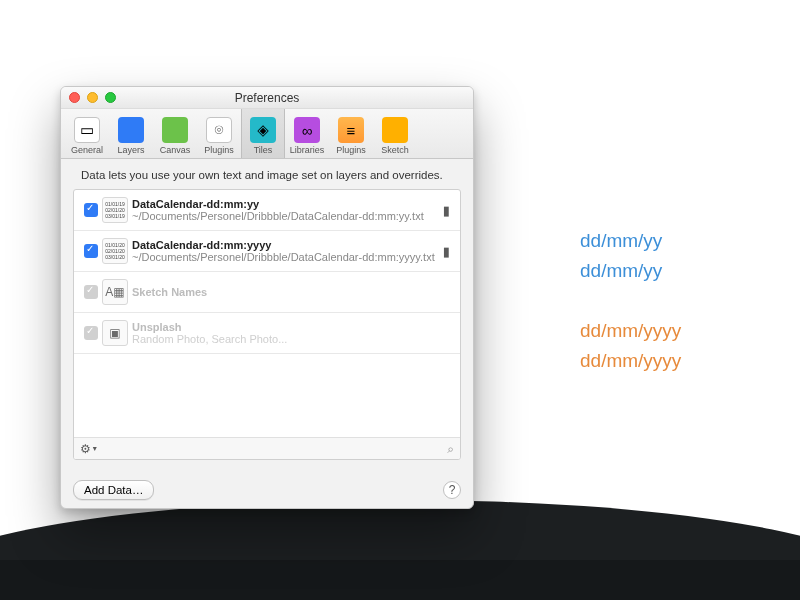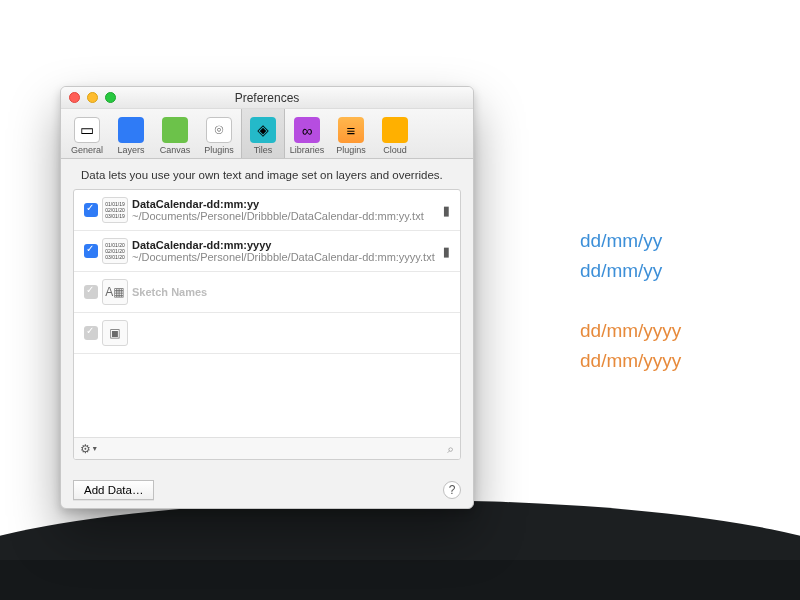--- a/index.html
+++ b/index.html
@@ -67,21 +67,21 @@
   .row.dim .rtitle { color:#bcbcbc; }
   .row.dim .rsub   { color:#cfcfcf; }
 
   .filterbar { height:22px; border-top:1px solid #e0e0e0; margin-top:auto; display:flex; align-items:center; justify-content:space-between; padding:0 6px; background:#f7f7f7; }
   .gear { font-size:12px; color:#5b5b5b; display:flex; align-items:center; gap:2px; }
   .search { font-size:12px; color:#9b9b9b; }
 
   .footer { height:36px; padding:6px 12px; display:flex; align-items:center; justify-content:space-between; }
   .btn {
     font-size:11.5px; padding:3px 10px; background:linear-gradient(#fff,#f0f0f0);
-    border:1px solid #c0c0c0; border-radius:0; box-shadow:0 1px 0 rgba(0,0,0,.06);
+    border:1px solid #c0c0c0; border-radius:9px; box-shadow:0 1px 0 rgba(0,0,0,.06);
   }
   .help { width:18px; height:18px; border-radius:50%; border:1px solid #c0c0c0; background:#fff; font-size:12px; color:#555; display:flex; align-items:center; justify-content:center; }
 
   
   .annot { position:absolute; left:580px; font-size:19px; font-weight:500; }
   .a1 { top:230px; color:#3c8fd8; }
   .a2 { top:260px; color:#3c8fd8; }
   .a3 { top:320px; color:#e78a3b; }
   .a4 { top:350px; color:#e78a3b; }
 
@@ -145,21 +145,21 @@
     <div class="tool">
         <div class="glyph g-libs">∞</div>
         <div class="lbl">Libraries</div>
       </div>
     <div class="tool">
         <div class="glyph g-presets">≡</div>
         <div class="lbl">Plugins</div>
       </div>
     <div class="tool">
         <div class="glyph g-cloud"></div>
-        <div class="lbl">Cloud</div>
+        <div class="lbl">Sketch</div>
       </div>
   </div>
 
   <div class="content">
     <div class="hint">Data lets you use your own text and image set on layers and overrides.</div>
 
     <div class="list">
       <div class="row">
         <div class="cb"></div>
         <div class="thumb dates">01/01/19
@@ -188,20 +188,24 @@
         <div class="cb off"></div>
         <div class="thumb">A▦</div>
         <div class="rtxt">
           <div class="rtitle">Sketch Names</div>
         </div>
       </div>
 
       <div class="row dim">
         <div class="cb off"></div>
         <div class="thumb">▣</div>
+        <div class="rtxt">
+          <div class="rtitle">Unsplash</div>
+          <div class="rsub">Random Photo, Search Photo...</div>
+        </div>
       </div>
 
       <div class="filterbar">
         <span class="gear">⚙︎ <span style="font-size:8px">▾</span></span>
         <span class="search">⌕</span>
       </div>
     </div>
   </div>
 
   <div class="footer">

